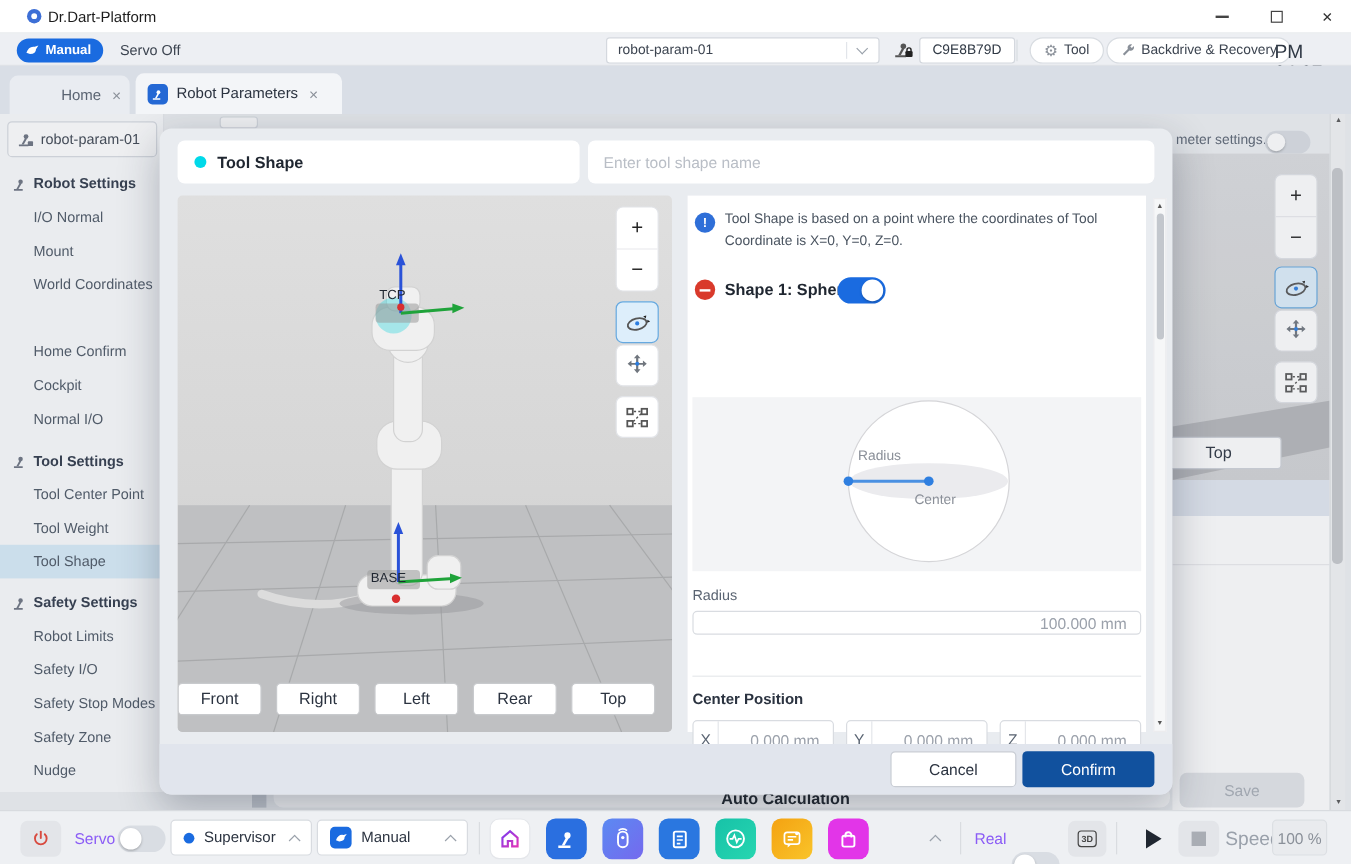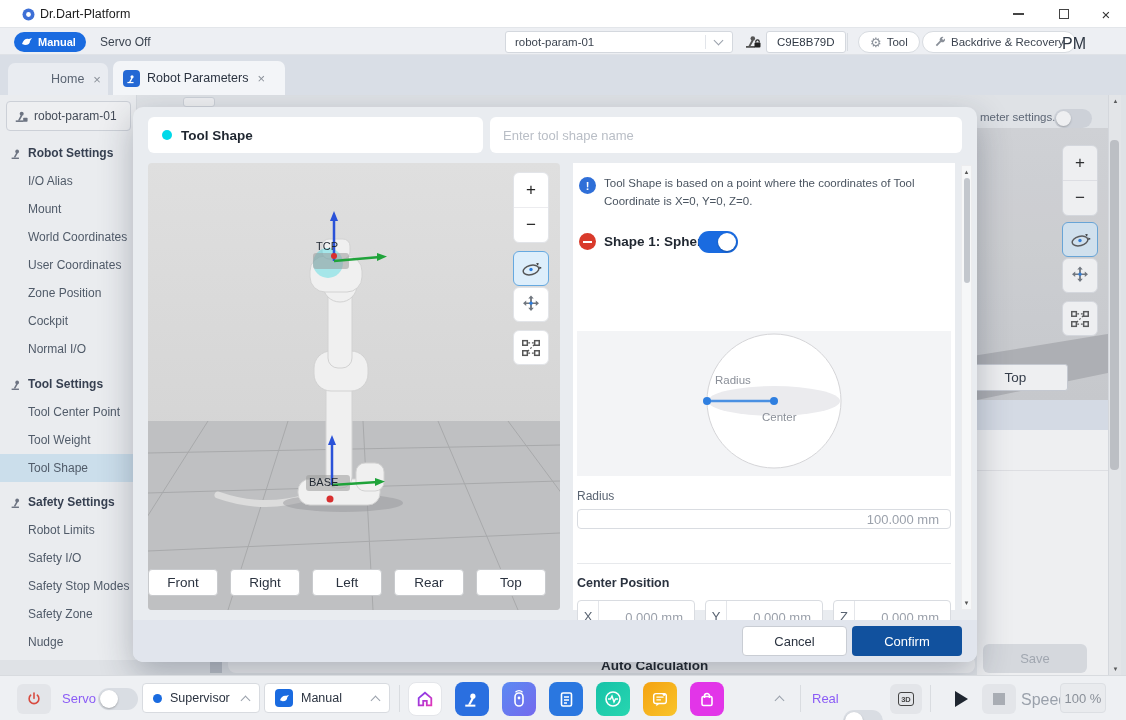--- a/index.html
+++ b/index.html
@@ -210,33 +210,30 @@
 
     <div class="abs nav-row nav-head" style="top:44px;">
       <svg width="13" height="13" viewBox="0 0 16 16">
           <path d="M2 13h9v1.8H2z" fill="#6b7280"></path>
           <path d="M4.5 13 8 6.5l1.7 1L6.6 13z" fill="#6b7280"></path>
           <circle cx="8.8" cy="5.5" r="2.3" fill="#6b7280"></circle>
         </svg>
       <span>Robot Settings</span>
     </div>
     <div class="abs nav-row nav-item" style="top:72px;">
-        <span>I/O Alias</span>
+        <span>I/O Normal</span>
       </div>
     <div class="abs nav-row nav-item" style="top:100px;">
         <span>Mount</span>
       </div>
     <div class="abs nav-row nav-item" style="top:128px;">
         <span>World Coordinates</span>
       </div>
-    <div class="abs nav-row nav-item" style="top:156px;">
-        <span>User Coordinates</span>
-      </div>
     <div class="abs nav-row nav-item" style="top:184px;">
-        <span>Zone Position</span>
+        <span>Home Confirm</span>
       </div>
     <div class="abs nav-row nav-item" style="top:212px;">
         <span>Cockpit</span>
       </div>
     <div class="abs nav-row nav-item" style="top:240px;">
         <span>Normal I/O</span>
       </div>
 
     <div class="abs nav-row nav-head" style="top:275px;">
       <svg width="13" height="13" viewBox="0 0 16 16">

